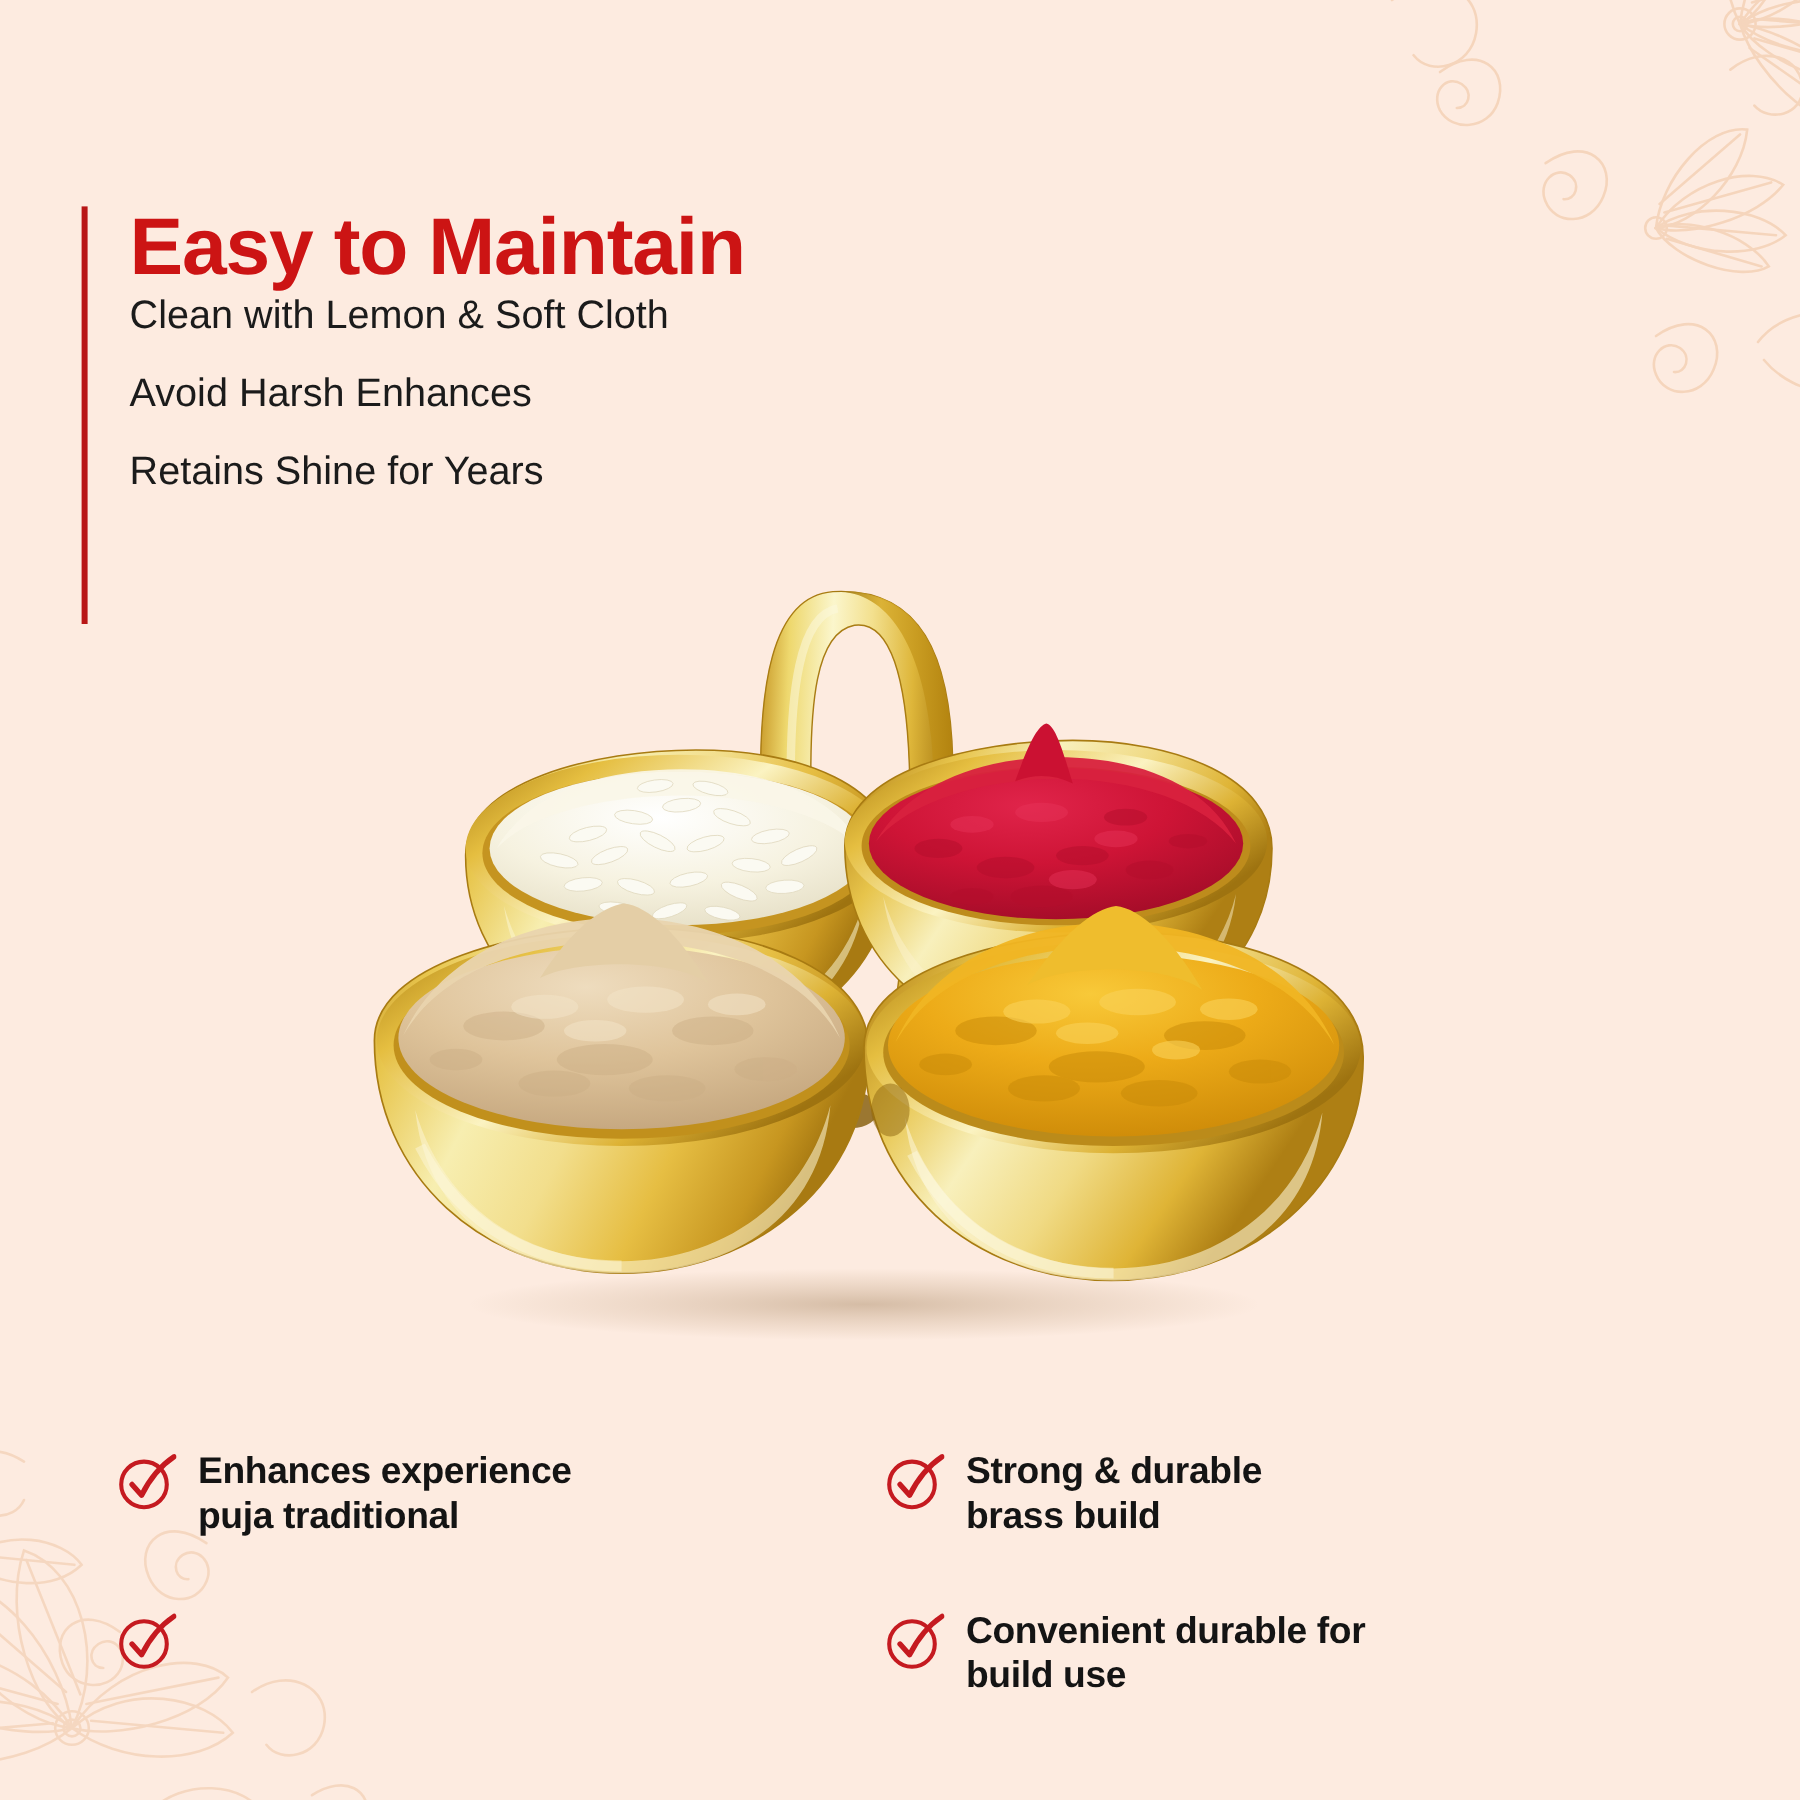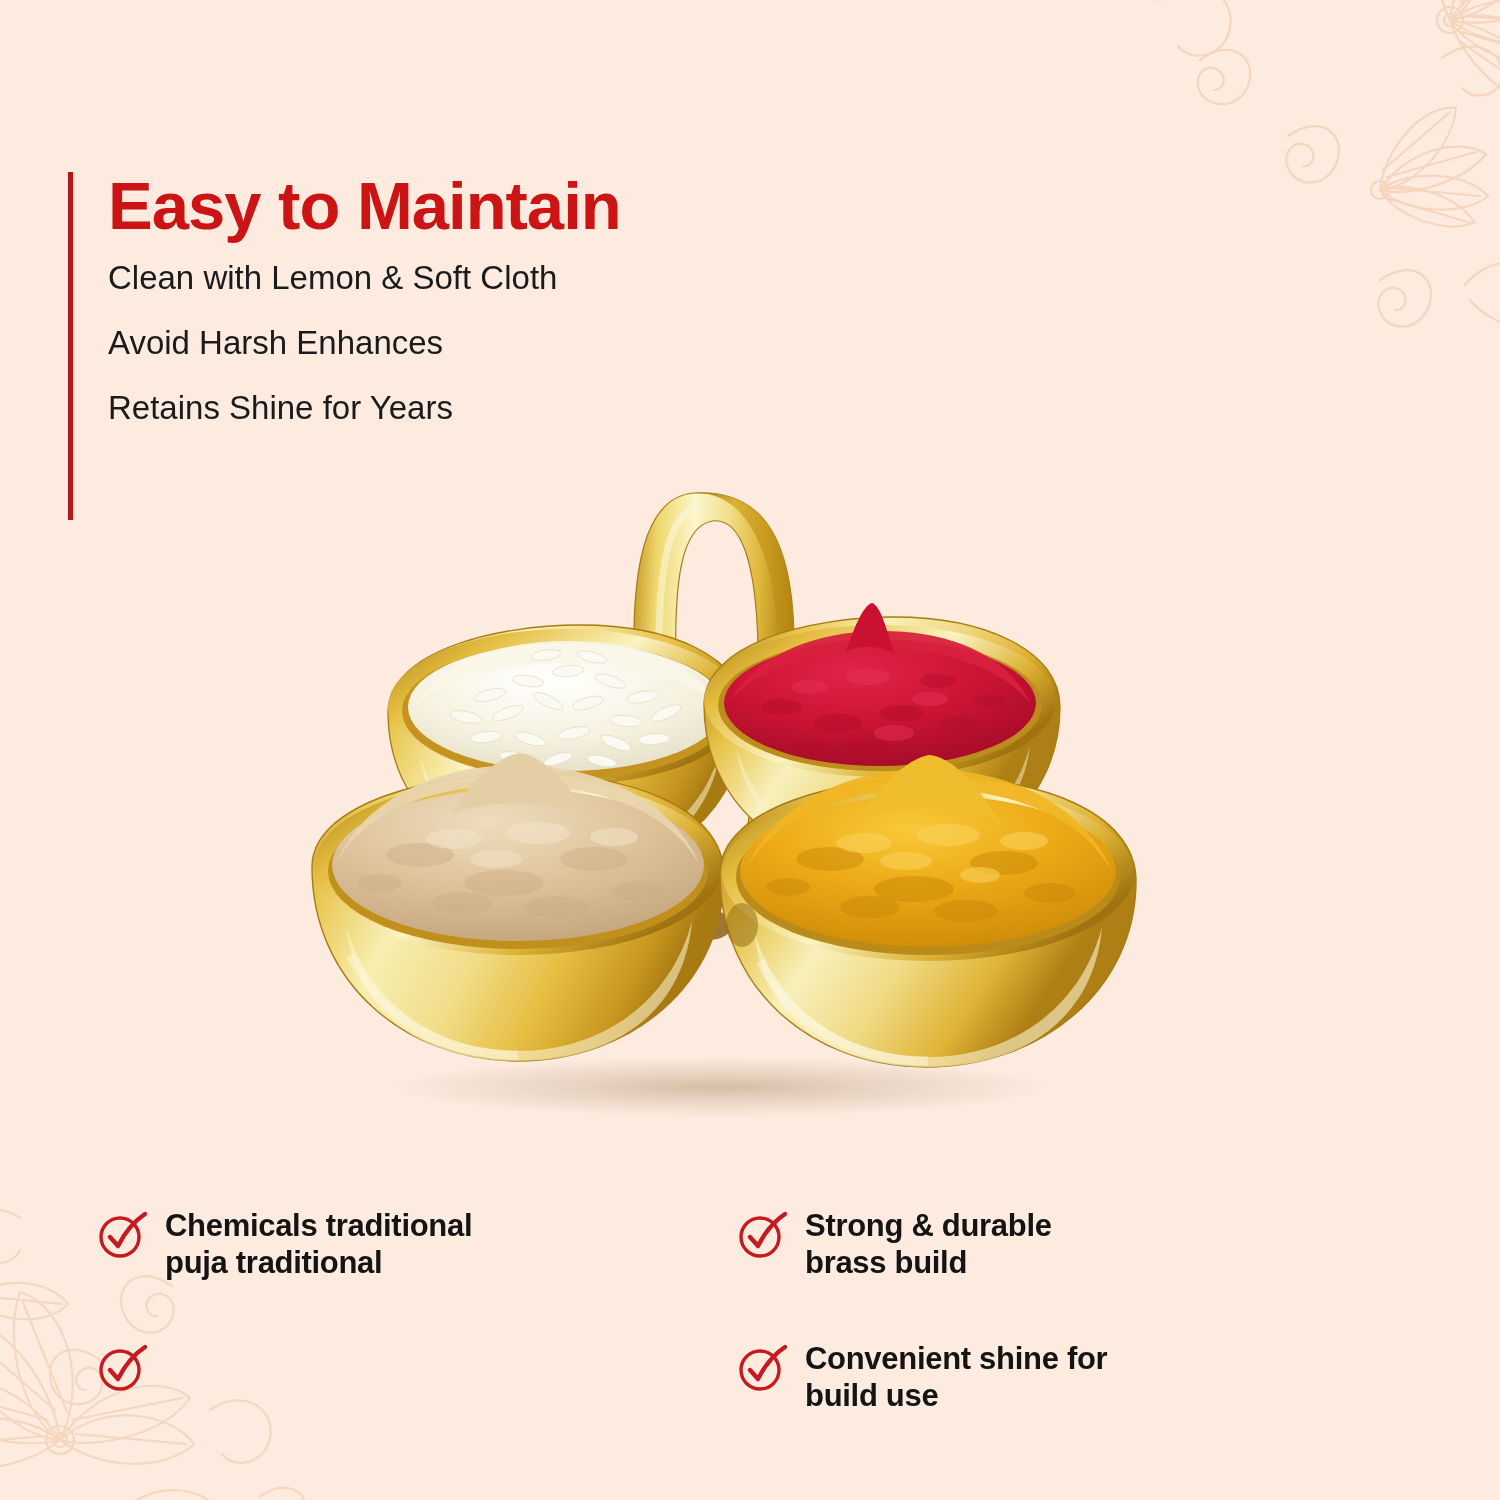--- a/index.html
+++ b/index.html
@@ -23,21 +23,21 @@
     width:5px; height:348px;
     background:#B81616;
   }
   .header-text { padding-left:40px; }
   .headline {
     color:#CC1414;
     font-size:67px;
     font-weight:bold;
     letter-spacing:-1px;
     line-height:1;
-    margin-bottom:22px;
+    margin-bottom:6px;
     white-space:nowrap;
   }
   .subline {
     color:#1b1b1b;
     font-size:33px;
     font-weight:normal;
     line-height:1;
     margin-bottom:32px;
     white-space:nowrap;
   }
@@ -370,21 +370,21 @@
 </svg>
 
 <div class="features">
 
   <div class="feature">
     <svg class="check-icon" viewBox="0 0 52 52">
       <circle cx="25" cy="27" r="19" fill="none" stroke="#C51A20" stroke-width="3.4"></circle>
       <path d="M15,27 L23,36 C29,24 38,12 50,4" fill="none" stroke="#C51A20" stroke-width="4.4" stroke-linecap="round" stroke-linejoin="round"></path>
     </svg>
     <div class="feature-text">
-      <div>Chemicals traditional</div>
+      <div>Enhances experience</div>
       <div>puja traditional</div>
     </div>
   </div>
 
   <div class="feature">
     <svg class="check-icon" viewBox="0 0 52 52">
       <circle cx="25" cy="27" r="19" fill="none" stroke="#C51A20" stroke-width="3.4"></circle>
       <path d="M15,27 L23,36 C29,24 38,12 50,4" fill="none" stroke="#C51A20" stroke-width="4.4" stroke-linecap="round" stroke-linejoin="round"></path>
     </svg>
     <div class="feature-text">
@@ -399,18 +399,18 @@
       <path d="M15,27 L23,36 C29,24 38,12 50,4" fill="none" stroke="#C51A20" stroke-width="4.4" stroke-linecap="round" stroke-linejoin="round"></path>
     </svg>
   </div>
 
   <div class="feature">
     <svg class="check-icon" viewBox="0 0 52 52">
       <circle cx="25" cy="27" r="19" fill="none" stroke="#C51A20" stroke-width="3.4"></circle>
       <path d="M15,27 L23,36 C29,24 38,12 50,4" fill="none" stroke="#C51A20" stroke-width="4.4" stroke-linecap="round" stroke-linejoin="round"></path>
     </svg>
     <div class="feature-text">
-      <div>Convenient shine for</div>
+      <div>Convenient durable for</div>
       <div>build use</div>
     </div>
   </div>
 
 </div>
 
 </body></html>

